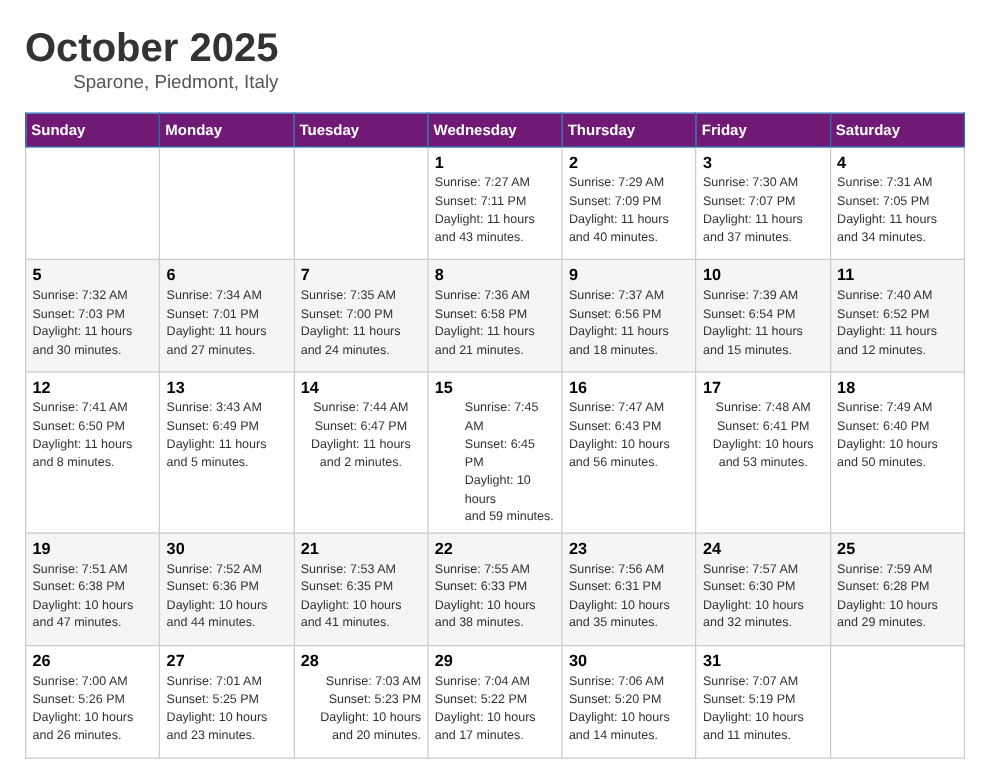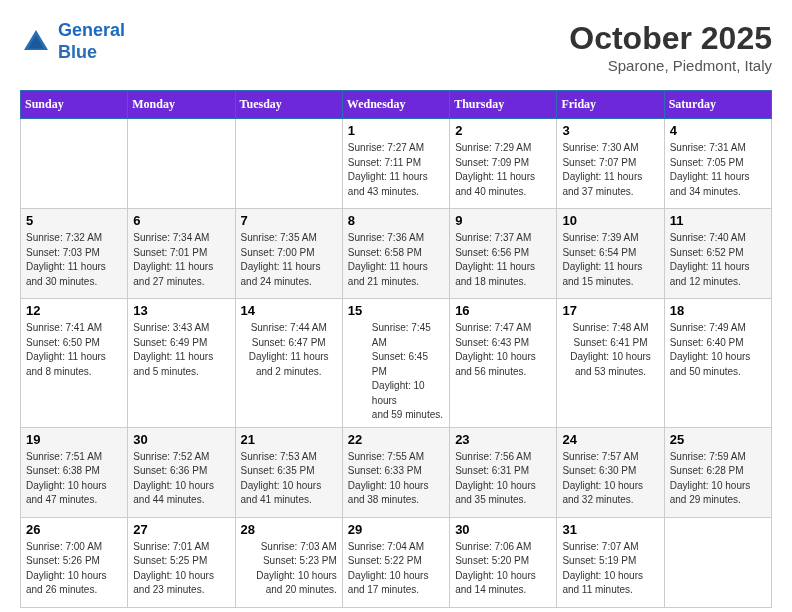--- a/index.html
+++ b/index.html
@@ -46,23 +46,22 @@
       font-size: 15px;
       color: #555;
       text-align: right;
     }
     table {
       width: 100%;
       border-collapse: collapse;
       font-size: 11px;
     }
     thead tr {
-      background-color: #6d28d9;
+      background-color: #701a75;
       color: white;
-      font-family: Liberation Serif, serif;
     }
     thead th {
       padding: 6px 4px;
       text-align: left;
       font-weight: bold;
       font-size: 12px;
       border: 1px solid #2a6db5;
     }
     tbody tr {
       height: 90px;
@@ -92,30 +91,20 @@
       line-height: 1.45;
     }
     .empty {
       background: #fff;
     }
   </style>
 </head>
 <body>
 
 <div class="header">
-  <div class="logo">
-    <svg class="logo-icon" viewBox="0 0 40 40" xmlns="http://www.w3.org/2000/svg">
-      <polygon points="20,5 35,30 5,30" fill="#2a6db5"></polygon>
-      <polygon points="20,12 30,28 10,28" fill="#1a5a9a"></polygon>
-    </svg>
-    <div class="logo-text">
-      <div><span>General</span></div>
-      <div><span style="color:#2a6db5">Blue</span></div>
-    </div>
-  </div>
   <div class="title-block">
     <div class="month-title">October 2025</div>
     <div class="subtitle">Sparone, Piedmont, Italy</div>
   </div>
 </div>
 
 <table>
   <thead>
     <tr>
     <th>Sunday</th>

